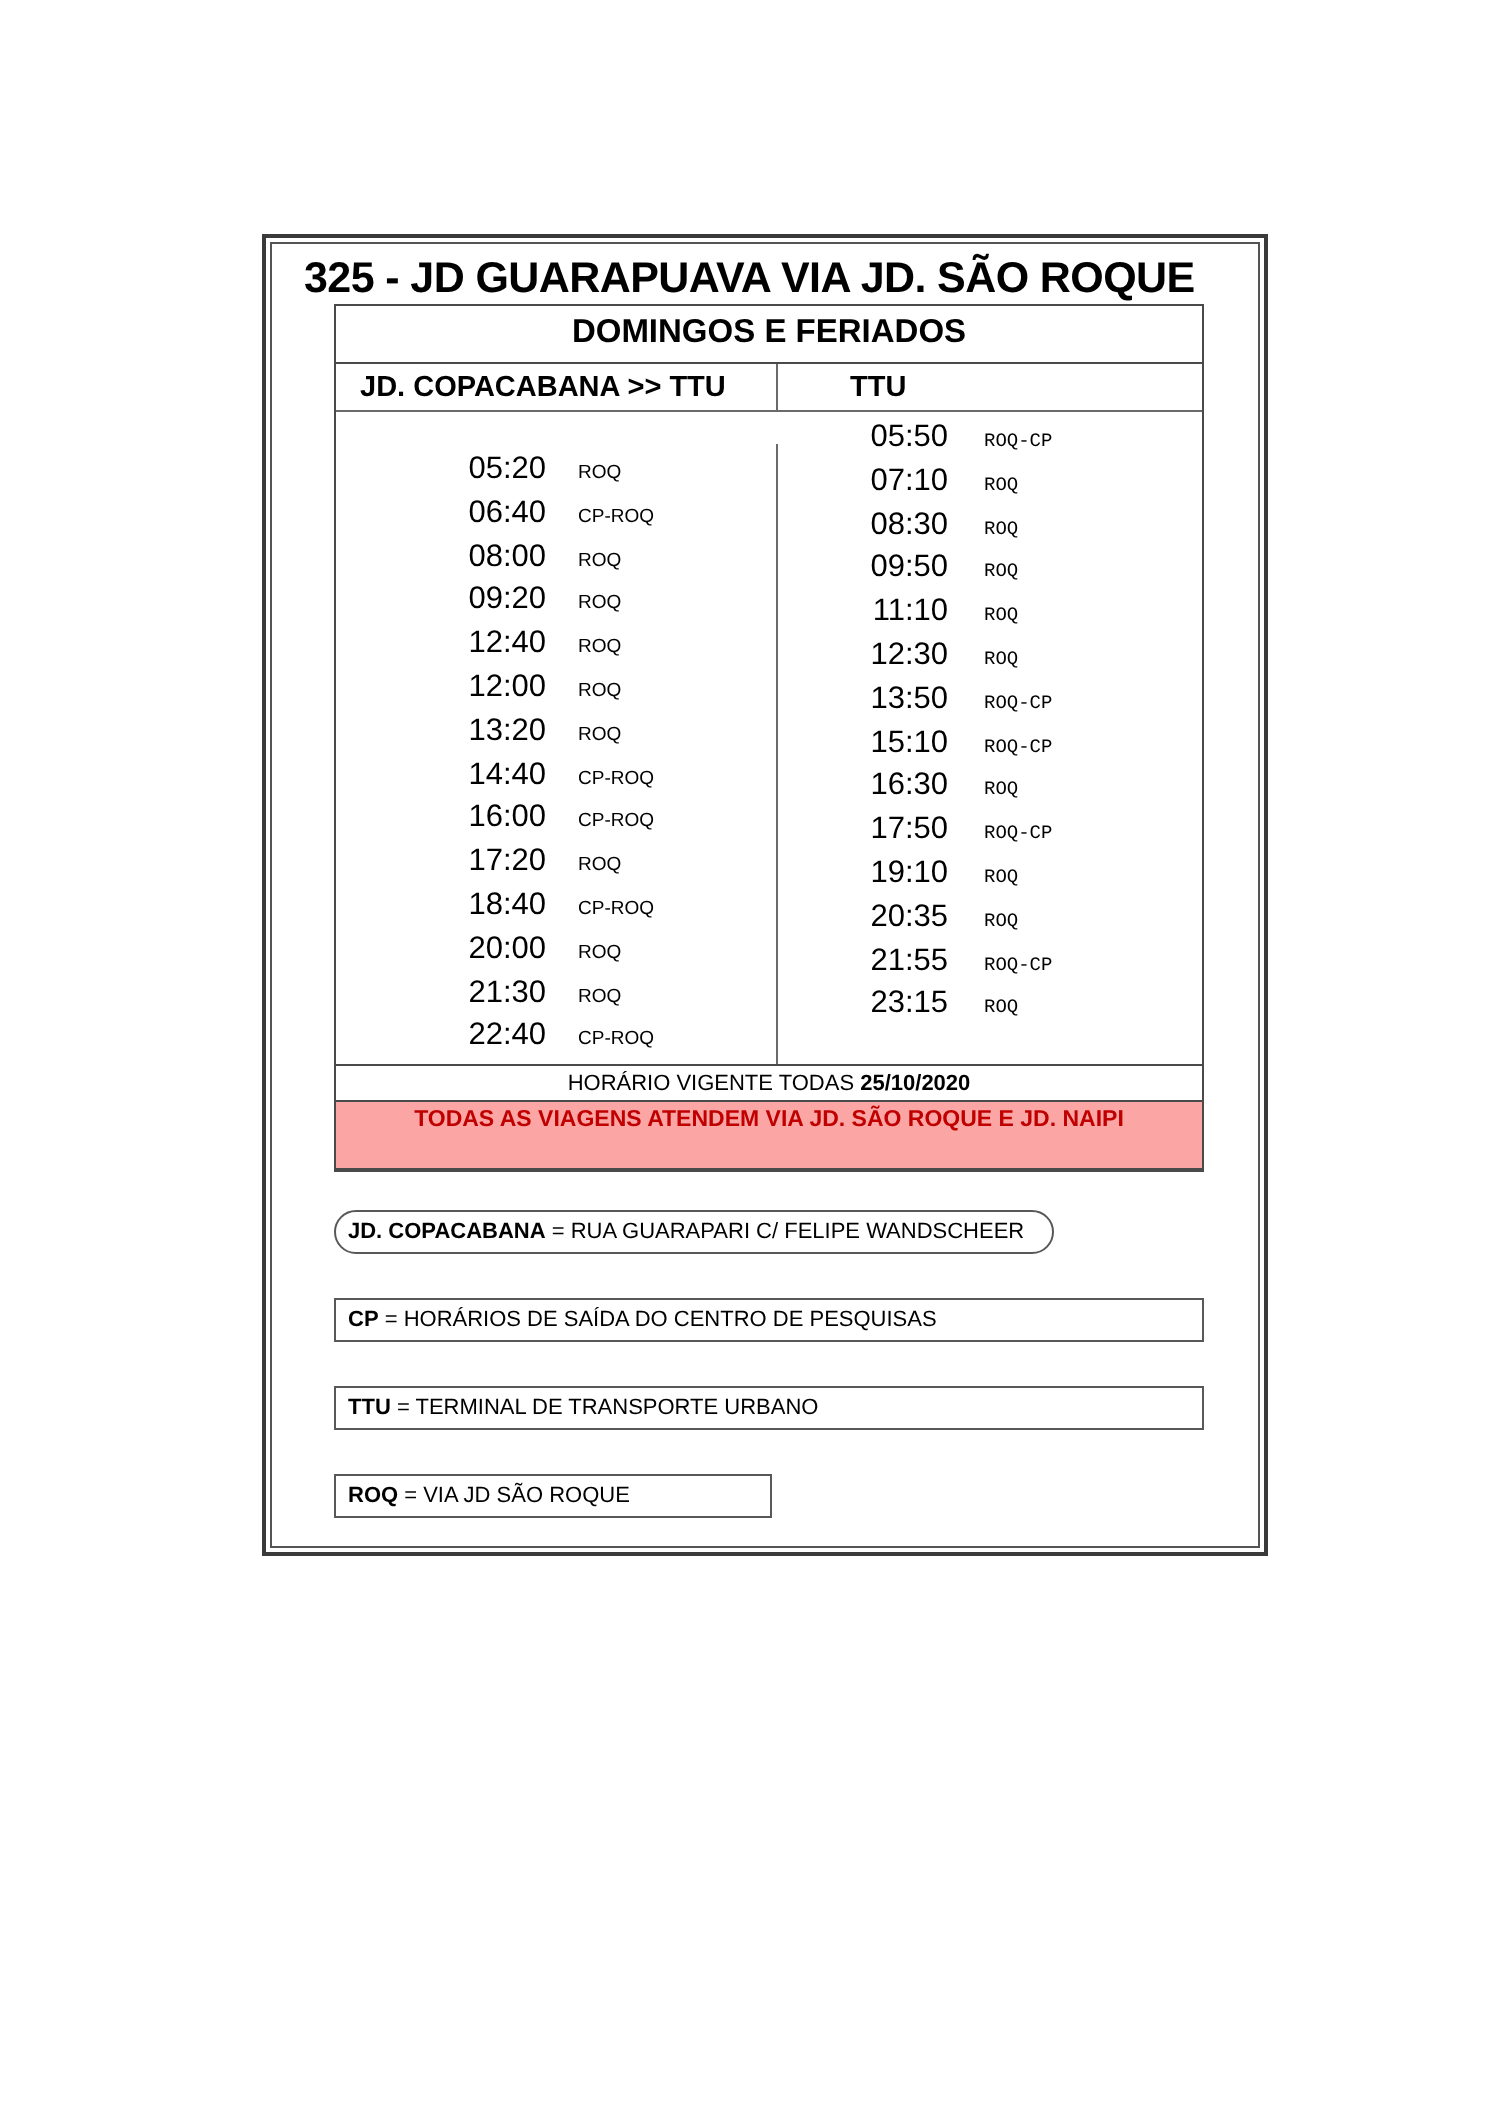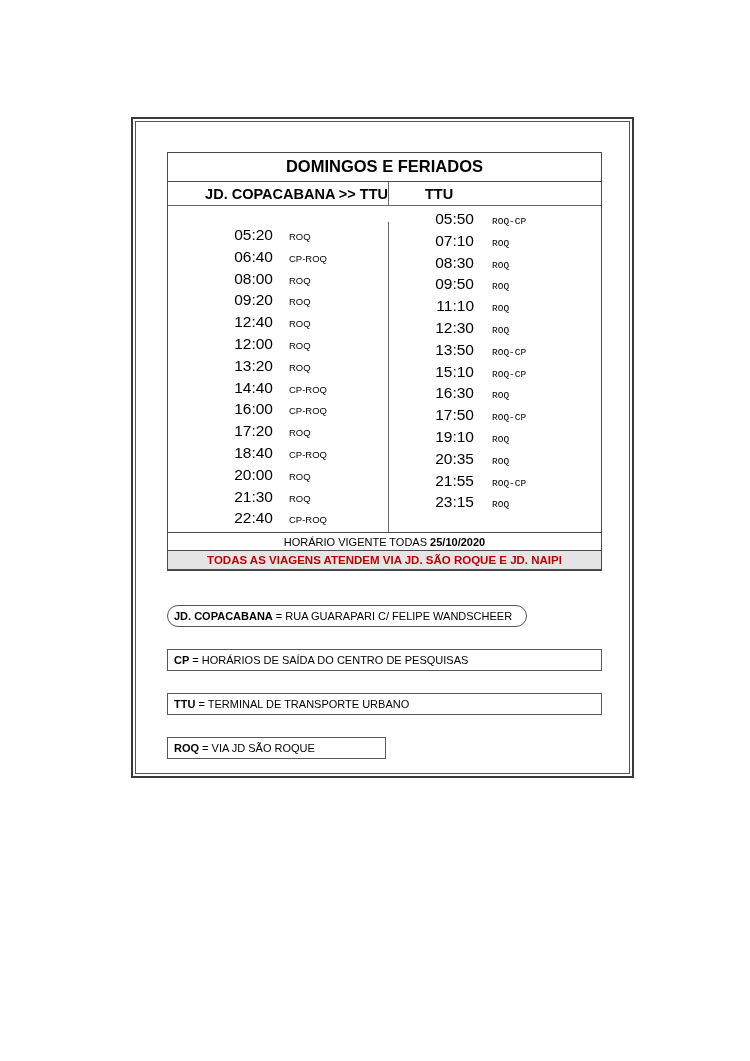--- a/index.html
+++ b/index.html
@@ -79,21 +79,20 @@
   .col-head {
     font-weight: bold;
     font-size: 14.5px;
     line-height: 24px;
     white-space: nowrap;
   }
   .col-head.left {
     width: 221px;
     padding-left: 12px;
     border-right: 1px solid #6a6a6a;
-    text-align: right;
   }
   .col-head.right {
     flex: 1;
     padding-left: 36px;
   }
 
   #trip-body {
     display: flex;
   }
   .trip-col {
@@ -135,27 +134,27 @@
     border-bottom: 1px solid #4a4a4a;
     text-align: center;
     font-size: 11px;
     line-height: 19px;
     height: 19px;
     white-space: nowrap;
   }
   #valid-from-row .bold { font-weight: bold; }
 
   #highlight-row {
-    background: #e5e5e5;
+    background: #fca5a5;
     color: #c00000;
     text-align: center;
     font-weight: bold;
     font-size: 11.5px;
     line-height: 19px;
-    height: 19px;
+    height: 34px;
     white-space: nowrap;
     border-bottom: 1px solid #4a4a4a;
   }
 
   
   .legend-box {
     position: absolute;
     border: 1.5px solid #585858;
     background: #ffffff;
     height: 22px;
@@ -169,20 +168,21 @@
   #legend-cp        { left: 34px; top: 530px; width: 435px; }
   #legend-ttu       { left: 34px; top: 574px; width: 435px; }
   #legend-roq       { left: 34px; top: 618px; width: 219px; }
 </style>
 </head>
 <body>
 
 <div id="poster-frame">
   <div id="poster-frame-inner"></div>
 
+  <div id="route-title">325 - JD GUARAPUAVA VIA JD. SÃO ROQUE</div>
 
   <div id="schedule-table">
 
     <div class="banner-row">
       <span class="banner-line">DOMINGOS E FERIADOS</span>
     </div>
 
     <div id="column-headers">
       <div class="col-head left">JD. COPACABANA &gt;&gt; TTU</div>
       <div class="col-head right">TTU</div>

